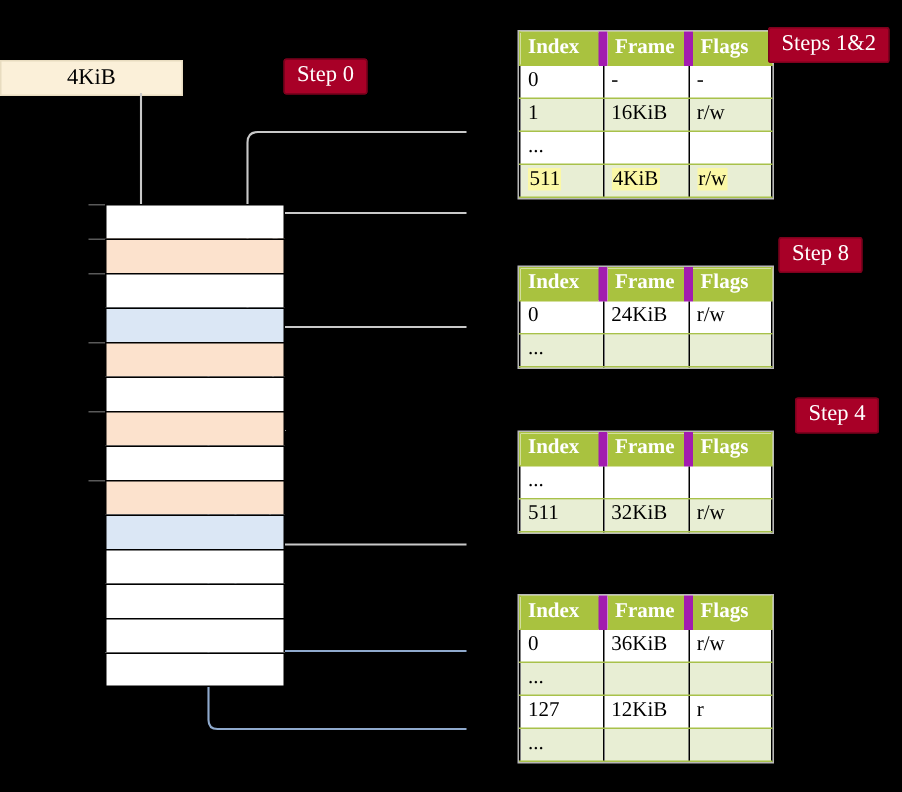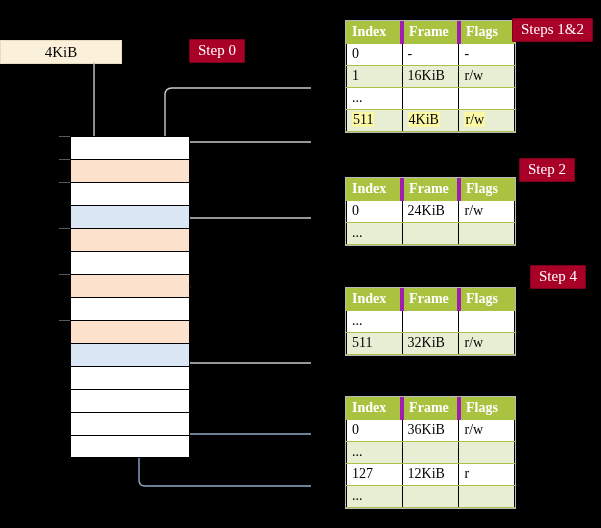--- a/index.html
+++ b/index.html
@@ -70,21 +70,21 @@
     white-space:nowrap;
     overflow:hidden;
   }
   .ptable th{
     background:#a9c23f;
     color:#ffffff;
     font-weight:bold;
     font-size:14px;
     border-color:#a9c23f;
   }
-  .ptable th.sep{border-left:4px solid #a21caf;}
+  .ptable th.sep{border-left:6px solid #a21caf;}
   .ptable td{border-left:1px solid #000;border-right:1px solid #000;}
   .ptable tr.alt td{background:#e8eed4;}
   .ptable tr.plain td{background:#ffffff;}
   .colIndex{width:56px;}
   .colFrame{width:57px;}
   .colFlags{width:56px;}
   .hl{background:#fbf8a6;padding:0 1px;}
 
   
   .wires{position:absolute;left:0;top:0;width:601px;height:528px;pointer-events:none;}
@@ -261,17 +261,17 @@
             <td class="colFrame"></td>
             <td class="colFlags"></td>
           </tr>
         </tbody>
       </table>
     </div>
 
   <div id="badges-root">
       <div class="badge" style="left: 189px; top: 39px;">Step 0</div>
       <div class="badge" style="left: 512px; top: 18px;">Steps 1&amp;2</div>
-      <div class="badge" style="left: 519px; top: 158px;">Step 2</div>
+      <div class="badge" style="left: 519px; top: 158px;">Step 8</div>
       <div class="badge" style="left: 530px; top: 265px;">Step 4</div>
     </div>
 
 </div>
 
 </body></html>

